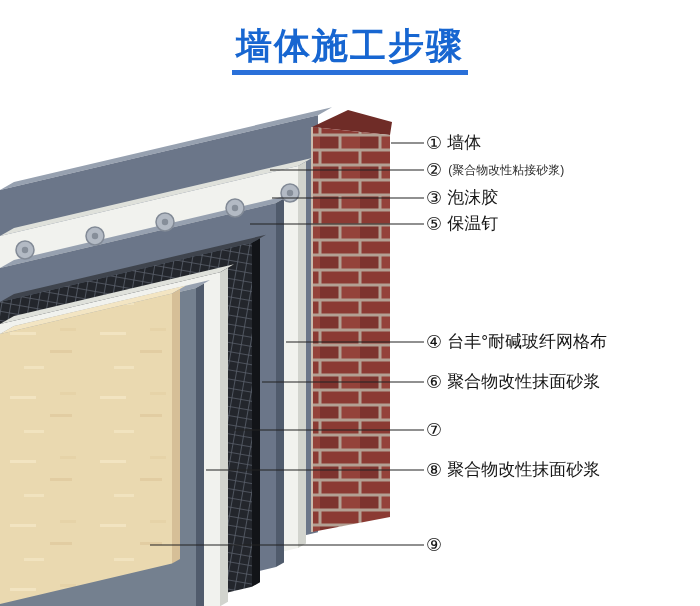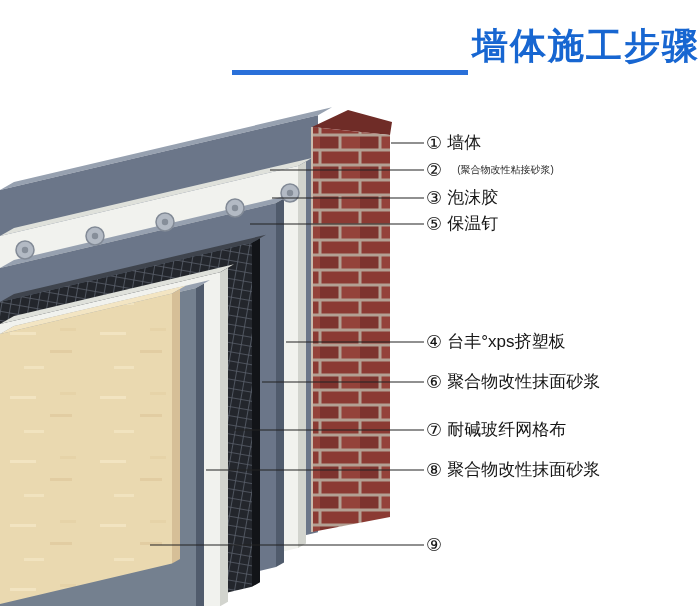--- a/index.html
+++ b/index.html
@@ -1,26 +1,26 @@
 <!DOCTYPE html>
 <html><head>
 <meta charset="utf-8">
 <style>
   html,body{margin:0;padding:0;background:#fff;}
   .stage{position:relative;width:700px;height:606px;background:#ffffff;overflow:hidden;
          font-family:"Liberation Sans","DejaVu Sans",sans-serif;}
-  .title{position:absolute;top:22px;left:0;width:100%;text-align:right;
+  .title{position:absolute;top:22px;left:0;width:100%;text-align:center;
          font-size:36px;font-weight:bold;color:#1766d1;letter-spacing:2px;}
   .title-underline{position:absolute;top:70px;left:50%;transform:translateX(-50%);
          width:236px;height:5px;background:#2a70d9;}
   .diagram-svg{position:absolute;left:0;top:0;}
   .label-item{position:absolute;left:426px;display:flex;align-items:center;gap:5px;
          font-size:17px;color:#151515;white-space:nowrap;line-height:24px;}
   .label-item .num{font-size:18px;}
-  .label-item .note{font-size:10px;color:#2b2b2b;margin-left:10px;}
+  .label-item .note{font-size:12px;color:#2b2b2b;margin-left:1px;}
   .leader-line{stroke:#222;stroke-width:1.2;}
 </style>
 </head>
 <body>
 
 <div class="stage">
 
   <div class="title">墙体施工步骤</div>
   <div class="title-underline"></div>
 
@@ -142,31 +142,30 @@
     <span class="txt">泡沫胶</span>
     <span class="note"></span>
   </div>
   <div class="label-item" style="top: 212px;">
     <span class="num">⑤</span>
     <span class="txt">保温钉</span>
     <span class="note"></span>
   </div>
   <div class="label-item" style="top: 330px;">
     <span class="num">④</span>
-    <span class="txt">台丰°xps挤塑板</span>
+    <span class="txt">台丰°耐碱玻纤网格布</span>
     <span class="note"></span>
   </div>
   <div class="label-item" style="top: 370px;">
     <span class="num">⑥</span>
     <span class="txt">聚合物改性抹面砂浆</span>
     <span class="note"></span>
   </div>
   <div class="label-item" style="top: 418px;">
     <span class="num">⑦</span>
-    <span class="txt">耐碱玻纤网格布</span>
     <span class="note"></span>
   </div>
   <div class="label-item" style="top: 458px;">
     <span class="num">⑧</span>
     <span class="txt">聚合物改性抹面砂浆</span>
     <span class="note"></span>
   </div>
   <div class="label-item" style="top: 533px;">
     <span class="num">⑨</span>
     <span class="note"></span>

